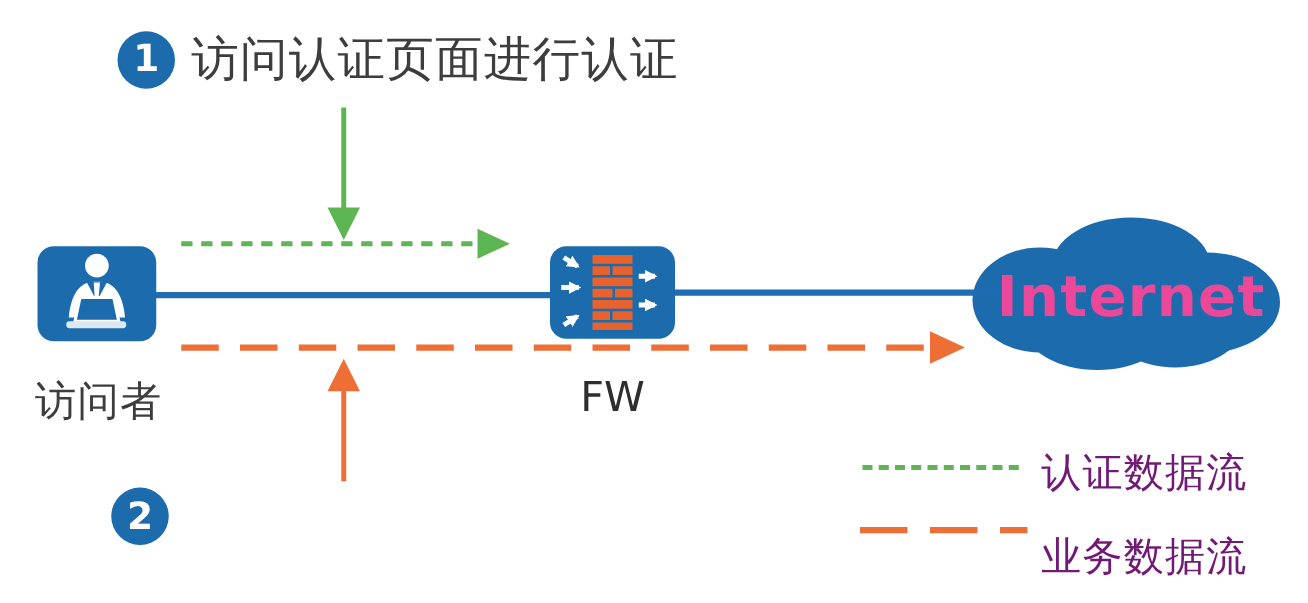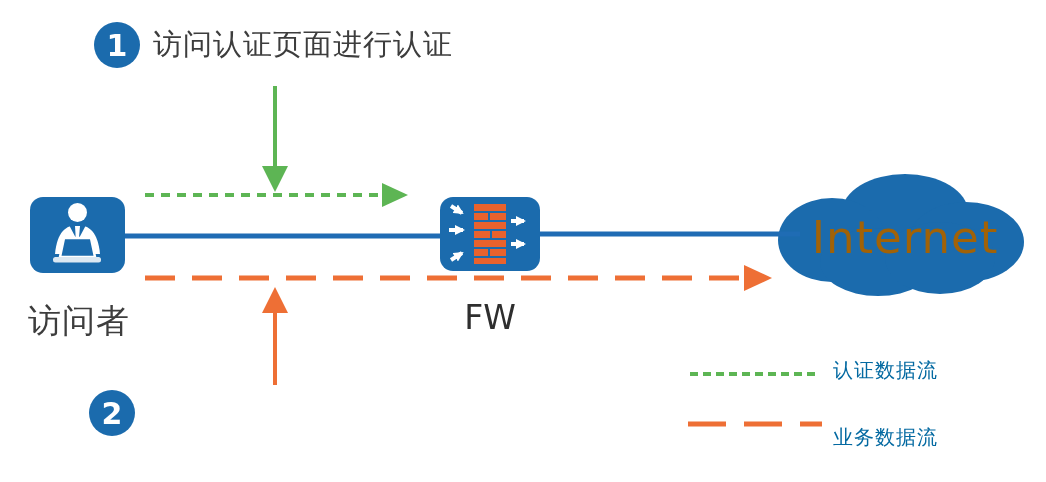--- a/index.html
+++ b/index.html
@@ -32,21 +32,21 @@
     background: #1b6bad;
     color: #ffffff;
     font-size: 30px;
     font-weight: bold;
     display: flex;
     align-items: center;
     justify-content: center;
     flex: 0 0 auto;
   }
   .step-text {
-    font-size: 29px;
+    font-size: 38px;
     color: #3d3d3d;
     letter-spacing: 1px;
     white-space: nowrap;
   }
 
   .node-label {
     position: absolute;
     font-size: 33px;
     color: #3d3d3d;
     letter-spacing: 1px;
@@ -60,30 +60,30 @@
     letter-spacing: 0;
   }
   .visitor-label { left: 28px; top: 299px; }
 
   .internet-label {
     position: absolute;
     left: 790px; top: 211px;
     width: 230px;
     text-align: center;
     font-size: 45px;
-    font-weight: normal;
-    color: #a16207;
+    font-weight: bold;
+    color: #ec4899;
     letter-spacing: 1px;
   }
 
   .legend-label {
     position: absolute;
     left: 833px;
-    font-size: 20px;
-    color: #0369a1;
+    font-size: 32px;
+    color: #701a75;
     letter-spacing: 1px;
     white-space: nowrap;
   }
   .legend-label.auth { top: 357px; }
   .legend-label.service { top: 424px; }
 </style>
 </head>
 <body>
 
 <div class="canvas">

